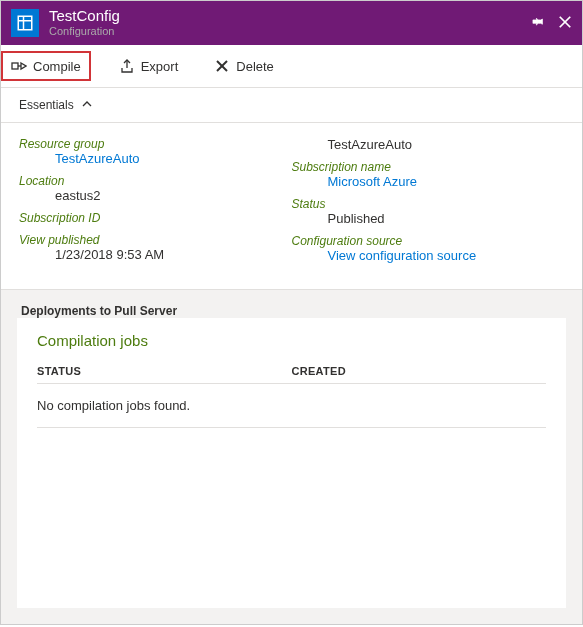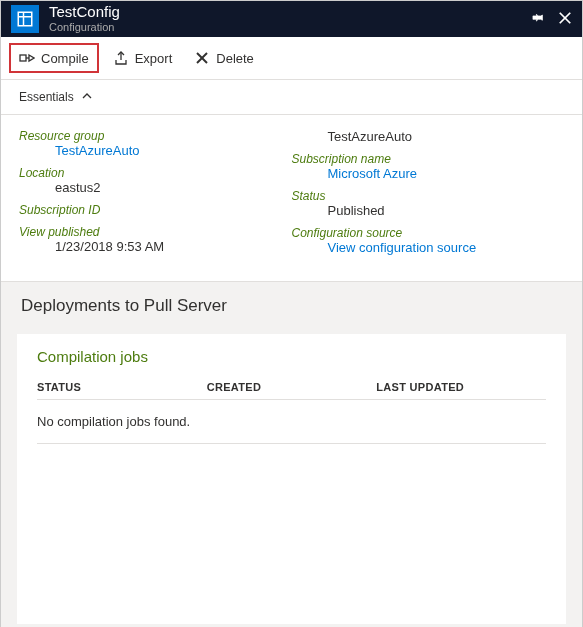--- a/index.html
+++ b/index.html
@@ -1,46 +1,46 @@
 <!DOCTYPE html>
 <html><head>
   <meta charset="utf-8">
   <style>
     * { margin: 0; padding: 0; box-sizing: border-box; }
     body { font-family: "Segoe UI", -apple-system, sans-serif; font-size: 13px; color: #323130; background: #fff; width: 583px; }
     .blade-container { border: 1px solid #ccc; }
     
-    .header { background: #0f172a; color: #fff; display: flex; align-items: center; padding: 6px 10px; height: 36px; }
+    .header { background: #701a75; color: #fff; display: flex; align-items: center; padding: 6px 10px; height: 44px; }
     .header-icon { width: 28px; height: 28px; background: #0078d4; display: flex; align-items: center; justify-content: center; margin-right: 10px; }
     .header-icon svg { width: 18px; height: 18px; }
     .header-titles { flex: 1; }
     .header-title { font-size: 15px; font-weight: 400; line-height: 1.2; }
     .header-subtitle { font-size: 11px; color: #aaa; line-height: 1.2; }
     .header-actions { display: flex; gap: 12px; align-items: center; }
     .header-action-icon { cursor: pointer; }
     .header-action-icon svg { width: 14px; height: 14px; stroke: #fff; fill: #fff; }
     
-    .toolbar { display: flex; align-items: center; padding: 6px 8px; border-bottom: 1px solid #e1dfdd; gap: 6px; }
+    .toolbar { display: flex; align-items: center; padding: 6px 0; border-bottom: 1px solid #e1dfdd; gap: 20px; }
     .toolbar-btn { display: flex; align-items: center; gap: 6px; padding: 5px 8px; cursor: pointer; font-size: 13px; color: #323130; }
     .toolbar-btn.highlight { border: 2px solid #d13438; }
     .toolbar-icon { width: 16px; height: 16px; display: inline-flex; align-items: center; justify-content: center; }
     .toolbar-icon svg { width: 16px; height: 16px; }
     
     .essentials-header { display: flex; align-items: center; gap: 8px; padding: 10px 18px; border-bottom: 1px solid #e1dfdd; cursor: pointer; font-size: 12px; }
     .essentials-header svg { width: 10px; height: 10px; }
     
     .essentials-body { display: flex; padding: 14px 18px 18px 18px; border-bottom: 1px solid #e1dfdd; }
     .ess-col { flex: 1; }
     .ess-field { margin-bottom: 8px; }
     .ess-label { font-size: 12px; color: #4d7c0f; font-style: italic; }
     .ess-value { font-size: 13px; color: #323130; margin-left: 36px; }
     .ess-value.link { color: #0078d4; cursor: pointer; }
     
     .deployments { background: #f3f2f1; padding: 14px 16px 16px 16px; }
-    .deployments-title { font-size: 17px; color: #323130; margin-bottom: 18px; padding-left: 4px; }
+    .deployments-title { font-size: 12px; color: #323130; margin-bottom: 0; padding-left: 4px; font-weight: bold; }
     .jobs-card { background: #fff; padding: 14px 20px 180px 20px; }
     .jobs-title { font-size: 15px; font-weight: 400; margin-bottom: 16px; color: #4d7c0f; }
     .jobs-table { width: 100%; }
     .jobs-headers { display: flex; border-bottom: 1px solid #e1dfdd; padding-bottom: 6px; }
     .jobs-col { flex: 1; font-size: 11px; font-weight: 600; color: #323130; letter-spacing: 0.3px; }
     .jobs-empty { padding: 14px 0; font-size: 13px; color: #323130; border-bottom: 1px solid #e1dfdd; }
   </style>
 </head>
 <body>
 
@@ -153,20 +153,19 @@
   </div>
 
   <div class="deployments">
     <div class="deployments-title">Deployments to Pull Server</div>
     <div class="jobs-card">
       <div class="jobs-title">Compilation jobs</div>
       <div class="jobs-table">
         <div class="jobs-headers">
           <div class="jobs-col">STATUS</div>
           <div class="jobs-col">CREATED</div>
-          <div class="jobs-col">LAST UPDATED</div>
         </div>
         <div class="jobs-empty">No compilation jobs found.</div>
       </div>
     </div>
   </div>
 
 </div>
 
 </body></html>

